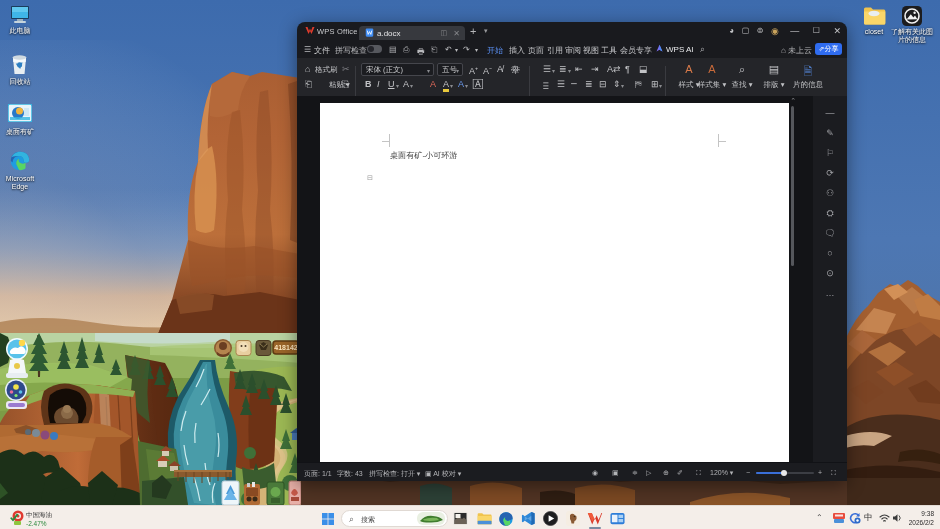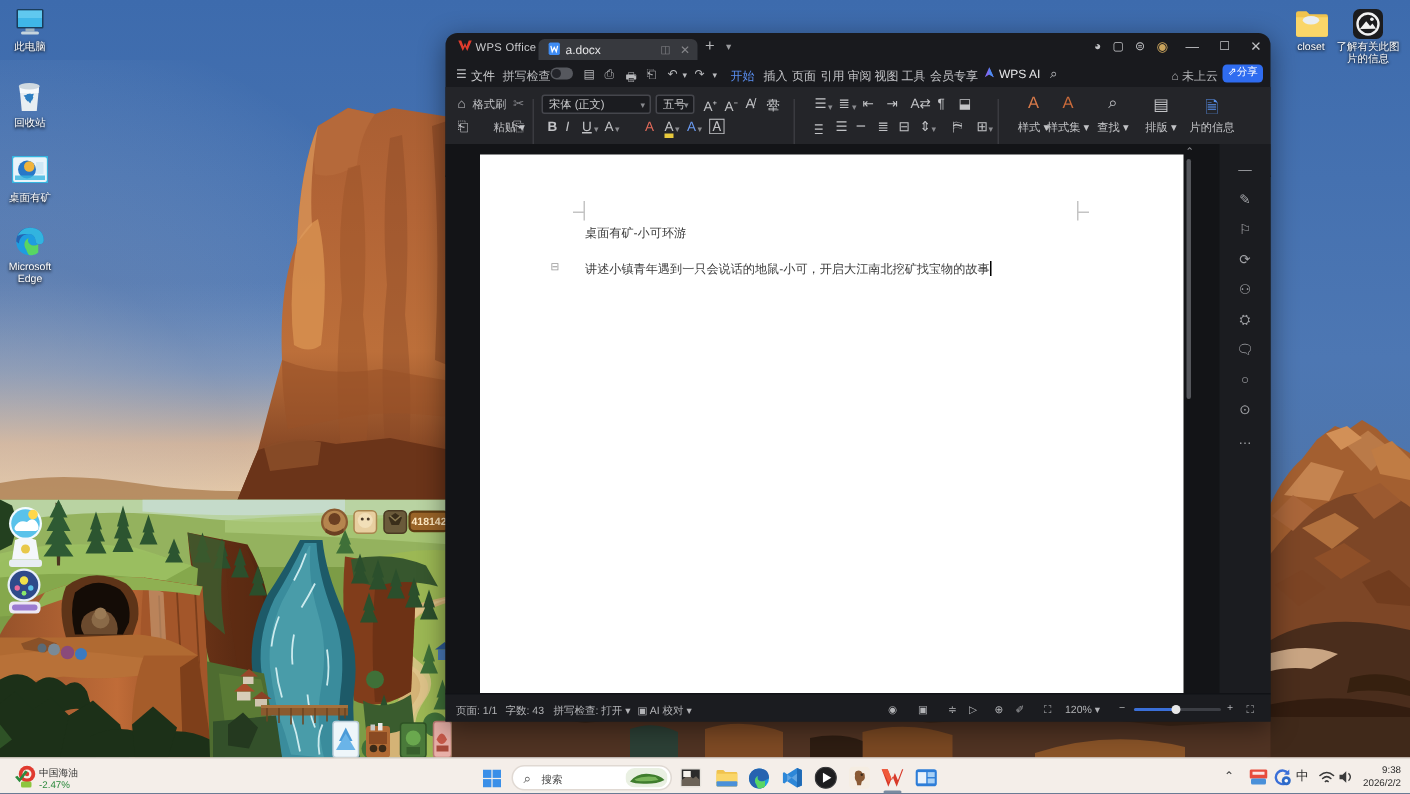--- a/index.html
+++ b/index.html
@@ -522,21 +522,20 @@
 
   <div class="docarea">
     <div class="page">
 
       <div style="position:absolute;left:62px;top:38px;width:8px;height:1px;background:#c4c4c4"></div>
       <div style="position:absolute;left:69px;top:31px;width:1px;height:13px;background:#c4c4c4"></div>
       <div style="position:absolute;left:398px;top:38px;width:8px;height:1px;background:#c4c4c4"></div>
       <div style="position:absolute;left:398px;top:31px;width:1px;height:13px;background:#c4c4c4"></div>
       <div style="position:absolute;left:70px;top:47px;font-size:8.1px;color:#3a3a3a;white-space:nowrap;">桌面有矿-小可环游</div>
       <div style="position:absolute;left:47px;top:71px;font-size:7px;color:#9a9a9a;">⊟</div>
-      <div style="position:absolute;left:70px;top:71px;font-size:8.1px;color:#3a3a3a;white-space:nowrap;">讲述小镇青年遇到一只会说话的地鼠-小可，开启大江南北挖矿找宝物的故事<span style="display:inline-block;width:1px;height:10px;background:#000;vertical-align:-2px;"></span></div>
     </div>
 
     <div style="position:absolute;right:18px;top:10px;width:3px;height:160px;background:#55575c;border-radius:2px;"></div>
     <div style="position:absolute;right:16px;top:1px;color:#8a8b8f;font-size:7px;">⌃</div>
   </div>
 
   <div class="sidebar">
     <span class="si" style="top:12px">—</span>
     <span class="si" style="top:32px">✎</span>
     <span class="si" style="top:52px">⚐</span>

